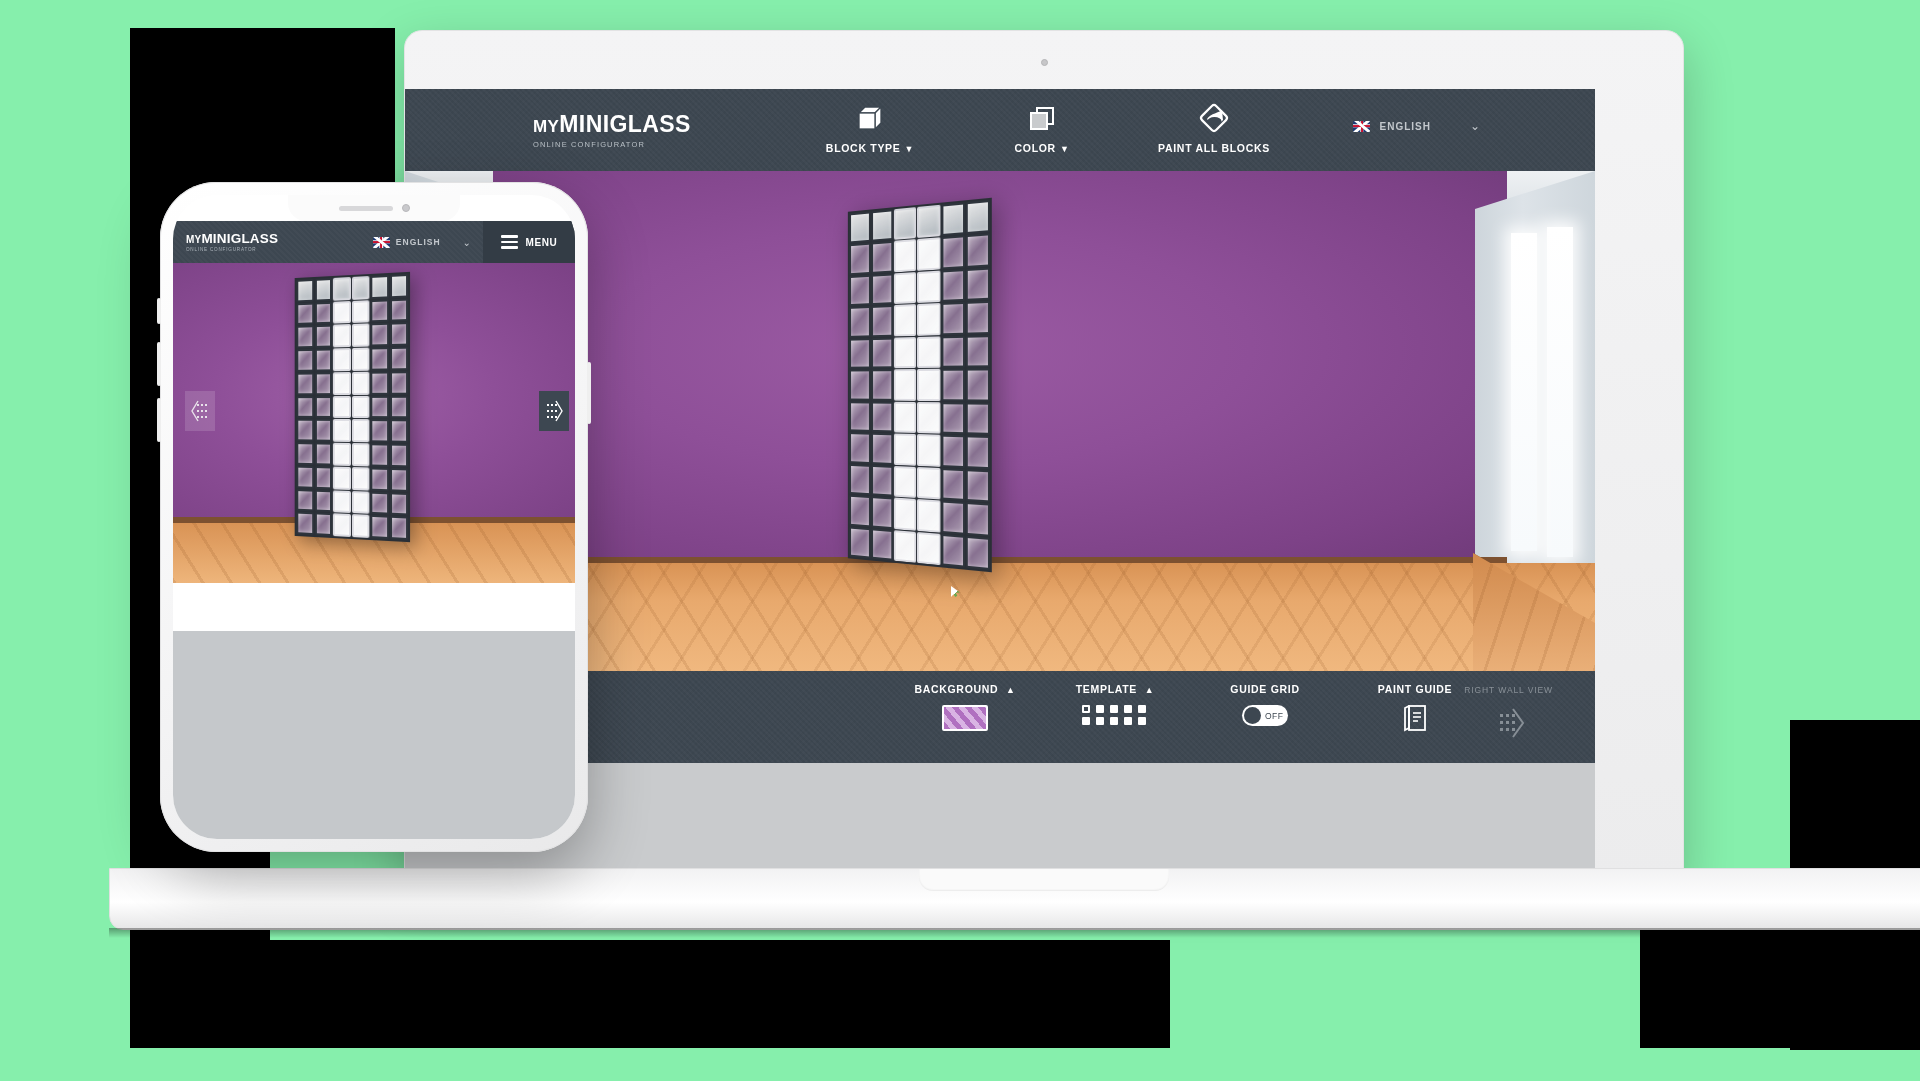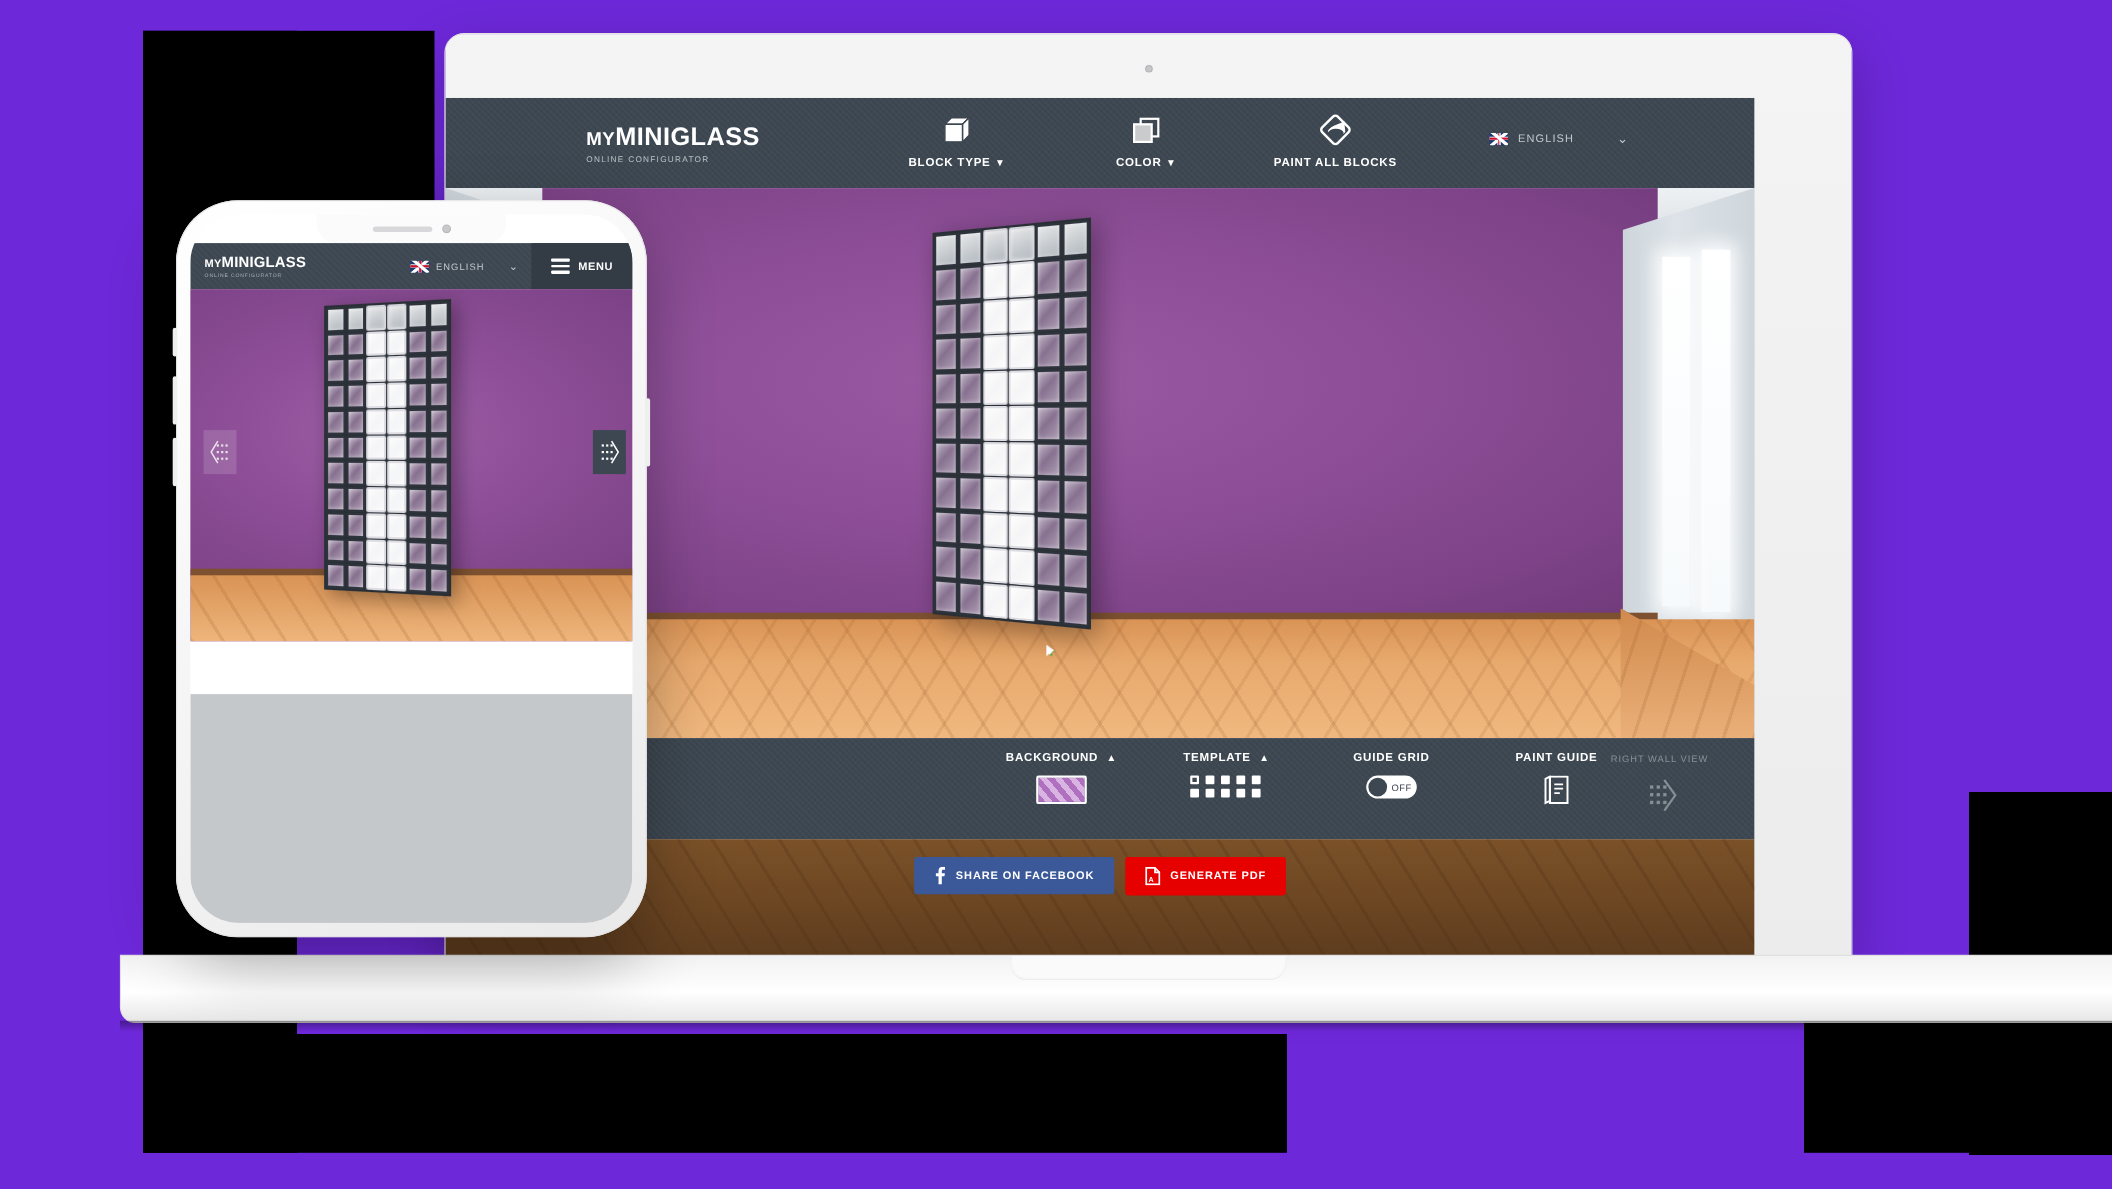--- a/index.html
+++ b/index.html
@@ -2,21 +2,21 @@
 <html><head>
 <meta charset="utf-8">
 <style>
   * { box-sizing: border-box; margin: 0; padding: 0; }
   html, body {
     width: 1920px; height: 1081px;
     background: #ffffff;
     font-family: "Liberation Sans", sans-serif;
     overflow: hidden;
   }
-  #stage { position: relative; width: 1920px; height: 1081px; background: #6d28d9; }
+  #stage { position: relative; width: 1920px; height: 1081px; background: #86efac; }
 
   
   .wedge { position: absolute; background: #000; }
   #wedge-top-left  { left: 130px;  top: 28px;   width: 265px;  height: 200px; }
   #wedge-left      { left: 130px;  top: 28px;   width: 140px;  height: 1020px; }
   #wedge-bottom    { left: 130px;  top: 940px;  width: 1040px; height: 108px; }
   #wedge-right     { left: 1790px; top: 720px;  width: 130px;  height: 330px; }
   #wedge-mid-right { left: 1640px; top: 870px;  width: 260px;  height: 178px; }
 
   
@@ -87,21 +87,21 @@
   .flag::before, .flag::after {
     content: ""; position: absolute; left: 50%; top: -50%;
     width: 2.6px; height: 200%; background: #fff; transform-origin: center;
   }
   .flag::before { transform: translateX(-50%) rotate(50deg); }
   .flag::after  { transform: translateX(-50%) rotate(-50deg); }
   .flag-cross-h { position: absolute; left: 0; top: 50%; width: 100%; height: 3.4px; background:#fff; transform: translateY(-50%); }
   .flag-cross-v { position: absolute; top: 0; left: 50%; height: 100%; width: 3.4px; background:#fff; transform: translateX(-50%); }
   .flag-cross-h2 { position: absolute; left: 0; top: 50%; width: 100%; height: 1.9px; background:#c8102e; transform: translateY(-50%); }
   .flag-cross-v2 { position: absolute; top: 0; left: 50%; height: 100%; width: 1.9px; background:#c8102e; transform: translateX(-50%); }
-  .langtext { color: #c3c8cd; font-size: 10px; letter-spacing: 1px; }
+  .langtext { color: #c3c8cd; font-size: 10px; letter-spacing: 1px; font-weight: bold; }
   .langchev { color: #c3c8cd; font-size: 12px; margin-left: 30px; }
 
   
   .room { position: absolute; left: 0; top: 82px; width: 100%; height: 500px; overflow: hidden; background: #dfe3e6; }
   .ceiling { position: absolute; left: 0; top: 0; width: 100%; height: 38px; background: linear-gradient(180deg,#eef1f3,#dfe4e8); }
   .backwall {
     position: absolute; left: 88px; top: 0; width: 1014px; height: 392px;
     background: radial-gradient(ellipse at 42% 45%, #9b5ba3 0%, #8e4f98 40%, #7d4287 78%, #6f3a79 100%);
   }
   .sidewall-l {
@@ -559,40 +559,20 @@
                   <rect x="17" y="18" width="3" height="3"></rect>
                   <rect x="23" y="18" width="3" height="3"></rect>
                 <rect x="11" y="25" width="3" height="3"></rect>
                   <rect x="17" y="25" width="3" height="3"></rect>
                   <rect x="23" y="25" width="3" height="3"></rect>
               </g>
             </svg>
           </div>
         </div>
 
-        <div class="actionbar">
-          <button class="btn btn-fb">
-            <span>
-              <svg width="11" height="16" viewBox="0 0 11 16">
-                  <path d="M7.2 16V8.7h2.4l.4-2.9H7.2V4c0-.8.2-1.4 1.4-1.4h1.5V0C9.8 0 8.9 0 7.9 0 5.7 0 4.2 1.4 4.2 3.8v2H1.8v2.9h2.4V16z" fill="#fff"></path>
-                </svg>
-            </span>
-            <span>SHARE ON FACEBOOK</span>
-          </button>
-          <button class="btn btn-pdf">
-            <span>
-              <svg width="14" height="17" viewBox="0 0 14 17">
-                <path d="M1 1h8l4 4v11H1z" fill="none" stroke="#fff" stroke-width="1.6"></path>
-                <path d="M9 1v4h4" fill="none" stroke="#fff" stroke-width="1.6"></path>
-                <text x="3.2" y="13.5" font-size="6.5" fill="#fff" font-family="Liberation Sans, sans-serif" font-weight="bold">A</text>
-              </svg>
-            </span>
-            <span>GENERATE PDF</span>
-          </button>
-        </div>
 
       </div>
     </div>
 
     <div id="laptop-base">
       <div id="laptop-notch"></div>
     </div>
     <div id="laptop-shadowbar"></div>
   </div>
 

